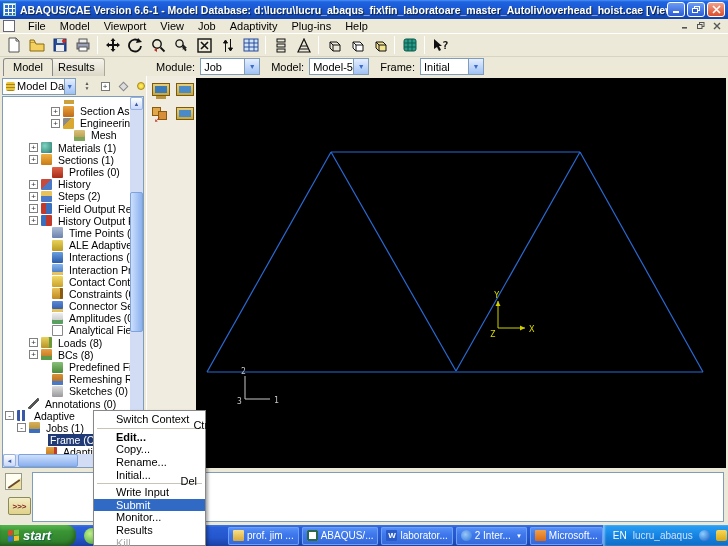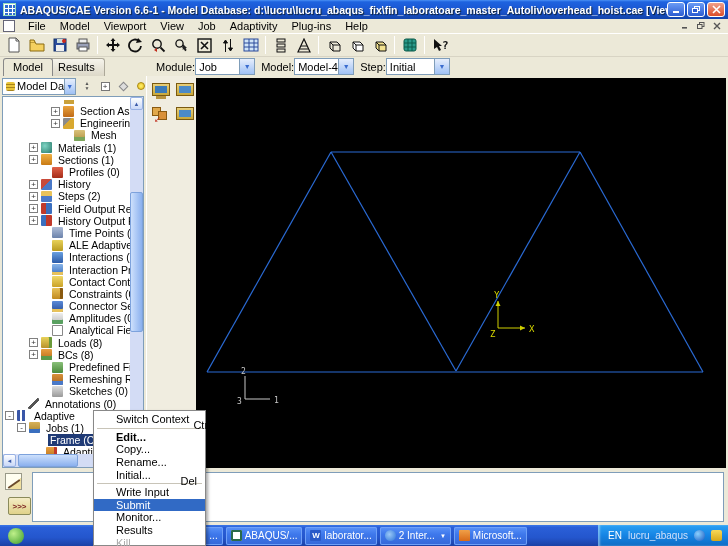--- a/index.html
+++ b/index.html
@@ -34,21 +34,21 @@
   .toolbar{position:absolute;left:0;top:34px;width:728px;height:23px;background:#ece9d8;
     display:flex;align-items:center;padding-left:2px;border-bottom:1px solid #d8d4c4;}
   .tbtn{width:23px;height:21px;display:flex;align-items:center;justify-content:center;flex:none;}
   .tsep{width:1px;height:18px;background:#aca899;border-right:1px solid #fff;margin:0 3px;flex:none;}
 
   
   .tabrow{position:absolute;left:0;top:57px;width:728px;height:19px;background:#ece9d8;}
   .tab{position:absolute;top:1px;height:18px;padding:0 9px;line-height:17px;border:1px solid #aca899;border-bottom:none;
     border-radius:3px 3px 0 0;background:linear-gradient(#f6f4ec,#dcd8c8);}
   .tab.active{background:#ece9d8;z-index:2;border-color:#888;font-weight:normal;}
-  .ctxbar{position:absolute;left:150px;top:0;height:19px;display:flex;align-items:center;}
+  .ctxbar{position:absolute;left:150px;top:0;height:19px;display:flex;align-items:center;gap:5px;}
   .ctxlabel{margin-left:6px;}
   .combo{height:17px;background:#fff;border:1px solid #7f9db9;display:flex;align-items:center;padding-left:3px;font-size:11px;}
   .combo .dd{margin-left:auto;width:15px;height:15px;background:linear-gradient(#e6eefc,#9fc1f5);
     border-left:1px solid #7f9db9;display:flex;align-items:center;justify-content:center;color:#3a6ccf;font-size:7px;}
 
   
   .treetools{position:absolute;left:0;top:76px;width:146px;height:20px;display:flex;align-items:center;gap:4px;padding-left:2px;}
   .dbcombo{width:74px;height:17px;}
   .db-ico{width:9px;height:9px;flex:none;margin-right:2px;border-radius:2px;
     background:repeating-linear-gradient(#e8c43a 0 2px,#a8841a 2px 3px);}
@@ -356,24 +356,24 @@
     <div class="tab active" style="left:3px;"><span>Model</span></div>
     <div class="tab" style="left:48px;"><span>Results</span></div>
     <div class="ctxbar">
       <span class="ctxlabel">Module:</span>
       <div class="combo" style="width:60px;">
         <span>Job</span>
         <span class="dd">▼</span>
       </div>
       <span class="ctxlabel">Model:</span>
       <div class="combo" style="width:60px;">
-        <span>Model-4</span>
+        <span>Model-5</span>
         <span class="dd">▼</span>
       </div>
-      <span class="ctxlabel">Step:</span>
+      <span class="ctxlabel">Frame:</span>
       <div class="combo" style="width:64px;">
         <span>Initial</span>
         <span class="dd">▼</span>
       </div>
     </div>
   </div>
 
   <div class="treetools">
     <div class="combo dbcombo">
       <span class="db-ico"></span>
@@ -619,20 +619,29 @@
     <div class="noteico"></div>
     <div class="clibtn">&gt;&gt;&gt;</div>
     <div class="msgbox">
       <div>
         
       </div>
     </div>
   </div>
 
   <div class="taskbar">
+    <div class="startbtn">
+      <span class="flag">
+        <i style="background:#e04a2a;"></i>
+          <i style="background:#7ac043;"></i>
+          <i style="background:#3a6ae0;"></i>
+          <i style="background:#f0c030;"></i>
+      </span>
+      <span>start</span>
+    </div>
     <div class="ql"></div>
     <div class="tasks">
 
     <div class="taskbtn">
           <span class="tbico tb-folder"></span>
           <span>prof. jim ...</span>
 
         </div>
         <div class="taskbtn">
           <span class="tbico tb-abaqus"></span>

